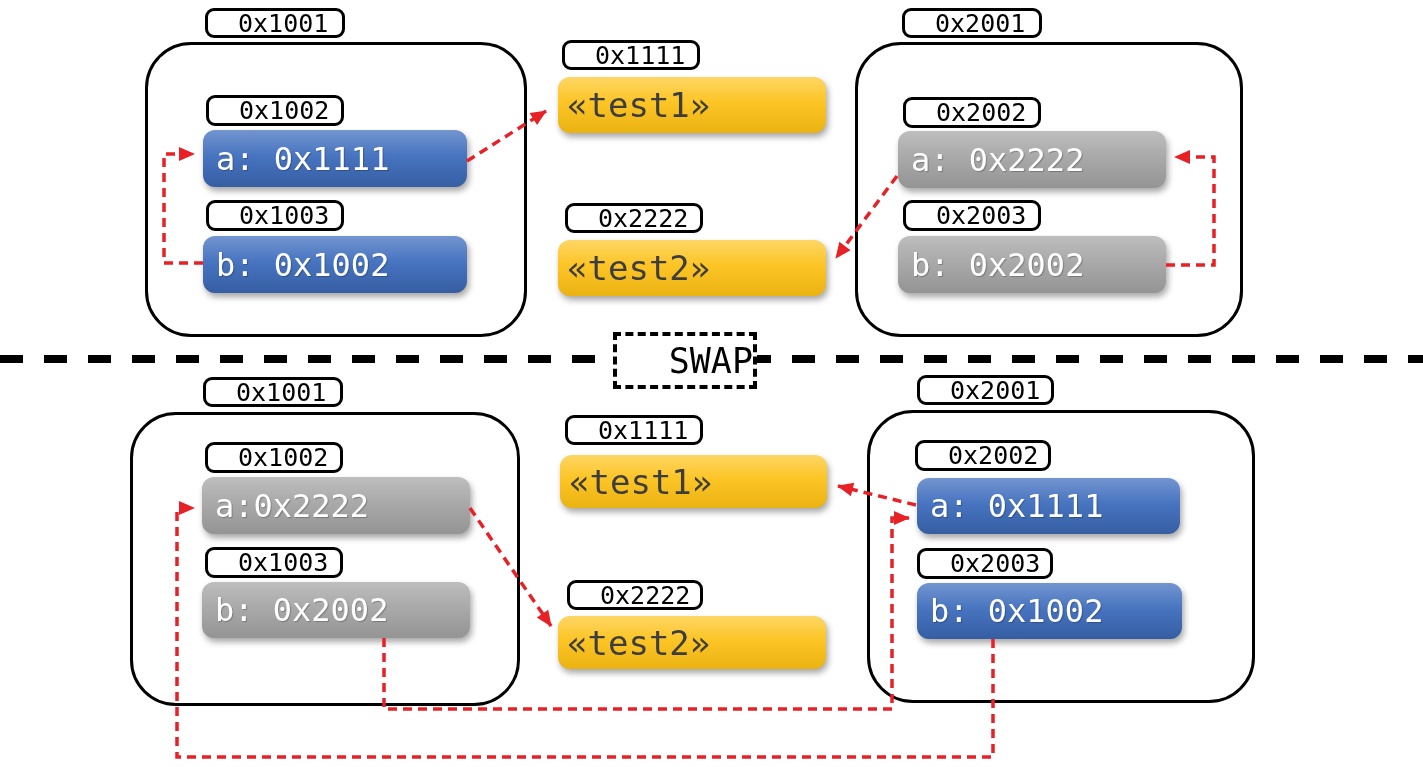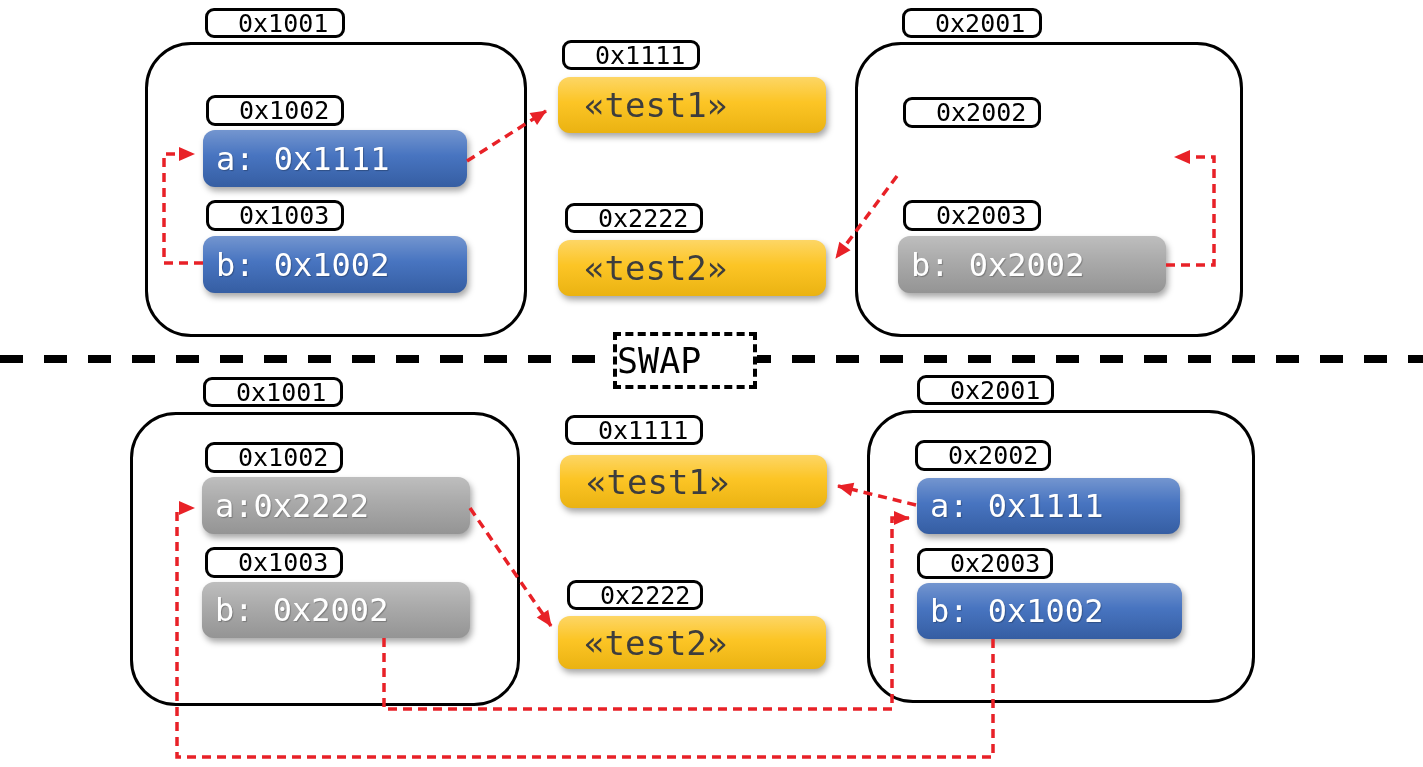--- a/index.html
+++ b/index.html
@@ -19,32 +19,32 @@
   .vbox {
     position:absolute; border-radius:12px; box-sizing:border-box;
     display:flex; align-items:center; padding-left:13px; font-size:32px;
     color:#ffffff; z-index:2; box-shadow:2px 4px 6px rgba(0,0,0,0.35);
     text-shadow:1px 1px 1px rgba(0,0,0,0.25);
   }
   .vbox.blue { background:linear-gradient(180deg, rgba(255,255,255,0.28), rgba(255,255,255,0.05) 45%, rgba(0,0,0,0.14)), var(--blue); }
   .vbox.gray { background:linear-gradient(180deg, rgba(255,255,255,0.28), rgba(255,255,255,0.05) 45%, rgba(0,0,0,0.10)), var(--gray); }
   .sbox {
     position:absolute; border-radius:12px; box-sizing:border-box;
-    display:flex; align-items:center; padding-left:26px; font-size:34px;
+    display:flex; align-items:center; padding-left:9px; font-size:34px;
     color:#3d3d3d; z-index:2; box-shadow:2px 4px 6px rgba(0,0,0,0.35);
     background:linear-gradient(180deg, rgba(255,255,255,0.35), rgba(255,255,255,0.08) 45%, rgba(0,0,0,0.07)), var(--yellow);
   }
   .overlay { position:absolute; left:0; top:0; z-index:10; pointer-events:none; }
   .red { fill:none; stroke:var(--arrow); stroke-width:3.5; stroke-dasharray:9 6; }
   .arrhead { fill:var(--arrow); stroke:none; }
   .divider-line { fill:none; stroke:var(--outline); stroke-width:8; stroke-dasharray:23 21; }
   .swap {
     position:absolute; left:613px; top:332px; width:144px; height:57px;
     background:#ffffff; border:4px dashed var(--outline); box-sizing:border-box;
-    display:flex; align-items:center; justify-content:flex-start; font-size:35px;
+    display:flex; align-items:center; justify-content:flex-end; font-size:35px;
     color:#000; z-index:20;
   }
 </style>
 </head>
 <body>
 
 <div class="canvas">
 
   <div class="frame" style="left:145px; top:42px; width:382px; height:295px;"></div>
   <div class="tag" style="left:205px; top:8px; width:140px; height:30px;">0x1001</div>
@@ -54,20 +54,21 @@
   <div class="vbox blue" style="left:203px; top:236px; width:264px; height:57px;">b: 0x1002</div>
 
   <div class="tag" style="left:562px; top:40px; width:138px; height:30px;">0x1111</div>
   <div class="sbox" style="left:558px; top:77px; width:268px; height:56px;">«test1»</div>
   <div class="tag" style="left:565px; top:203px; width:138px; height:30px;">0x2222</div>
   <div class="sbox" style="left:558px; top:240px; width:268px; height:56px;">«test2»</div>
 
   <div class="frame" style="left:855px; top:42px; width:388px; height:295px;"></div>
   <div class="tag" style="left:902px; top:8px; width:140px; height:30px;">0x2001</div>
   <div class="tag" style="left:903px; top:97px; width:138px; height:31px;">0x2002</div>
+  <div class="vbox gray" style="left:898px; top:131px; width:268px; height:57px;">a: 0x2222</div>
   <div class="tag" style="left:903px; top:200px; width:138px; height:31px;">0x2003</div>
   <div class="vbox gray" style="left:898px; top:236px; width:268px; height:57px;">b: 0x2002</div>
 
   <div class="swap">
     <span>SWAP</span>
   </div>
 
   <div class="frame" style="left:130px; top:412px; width:390px; height:294px;"></div>
   <div class="tag" style="left:203px; top:377px; width:140px; height:30px;">0x1001</div>
   <div class="tag" style="left:205px; top:442px; width:138px; height:31px;">0x1002</div>

